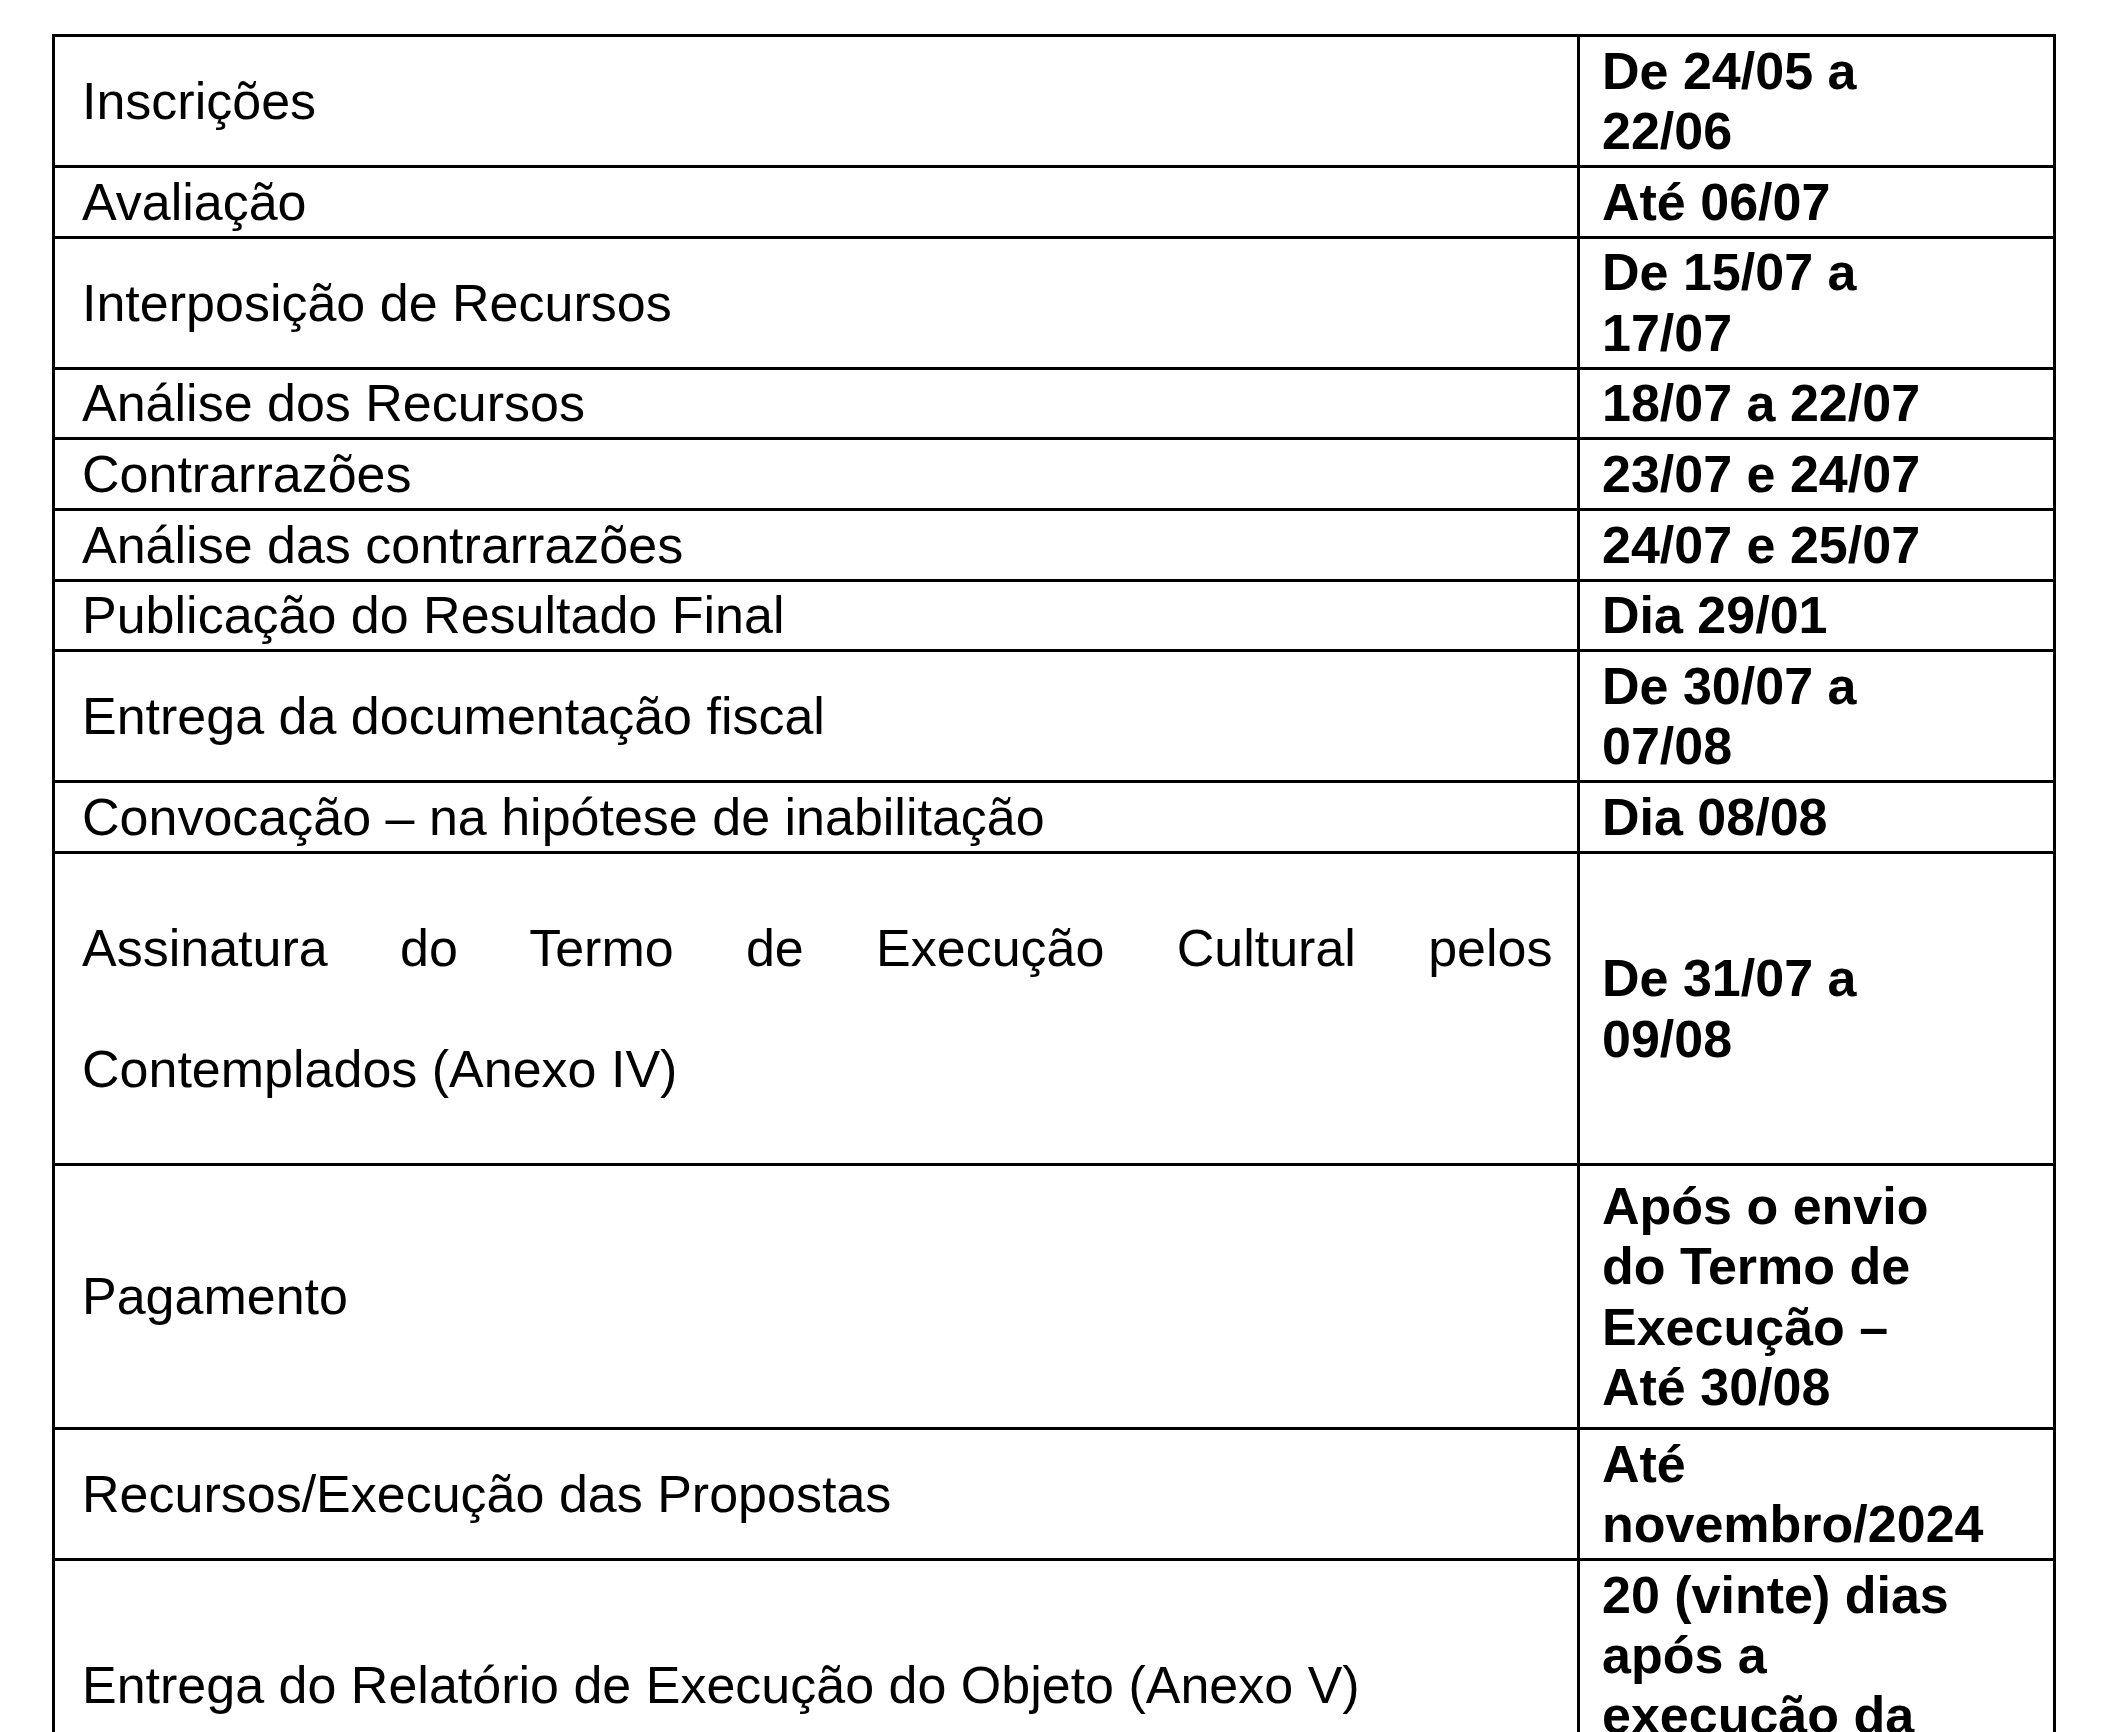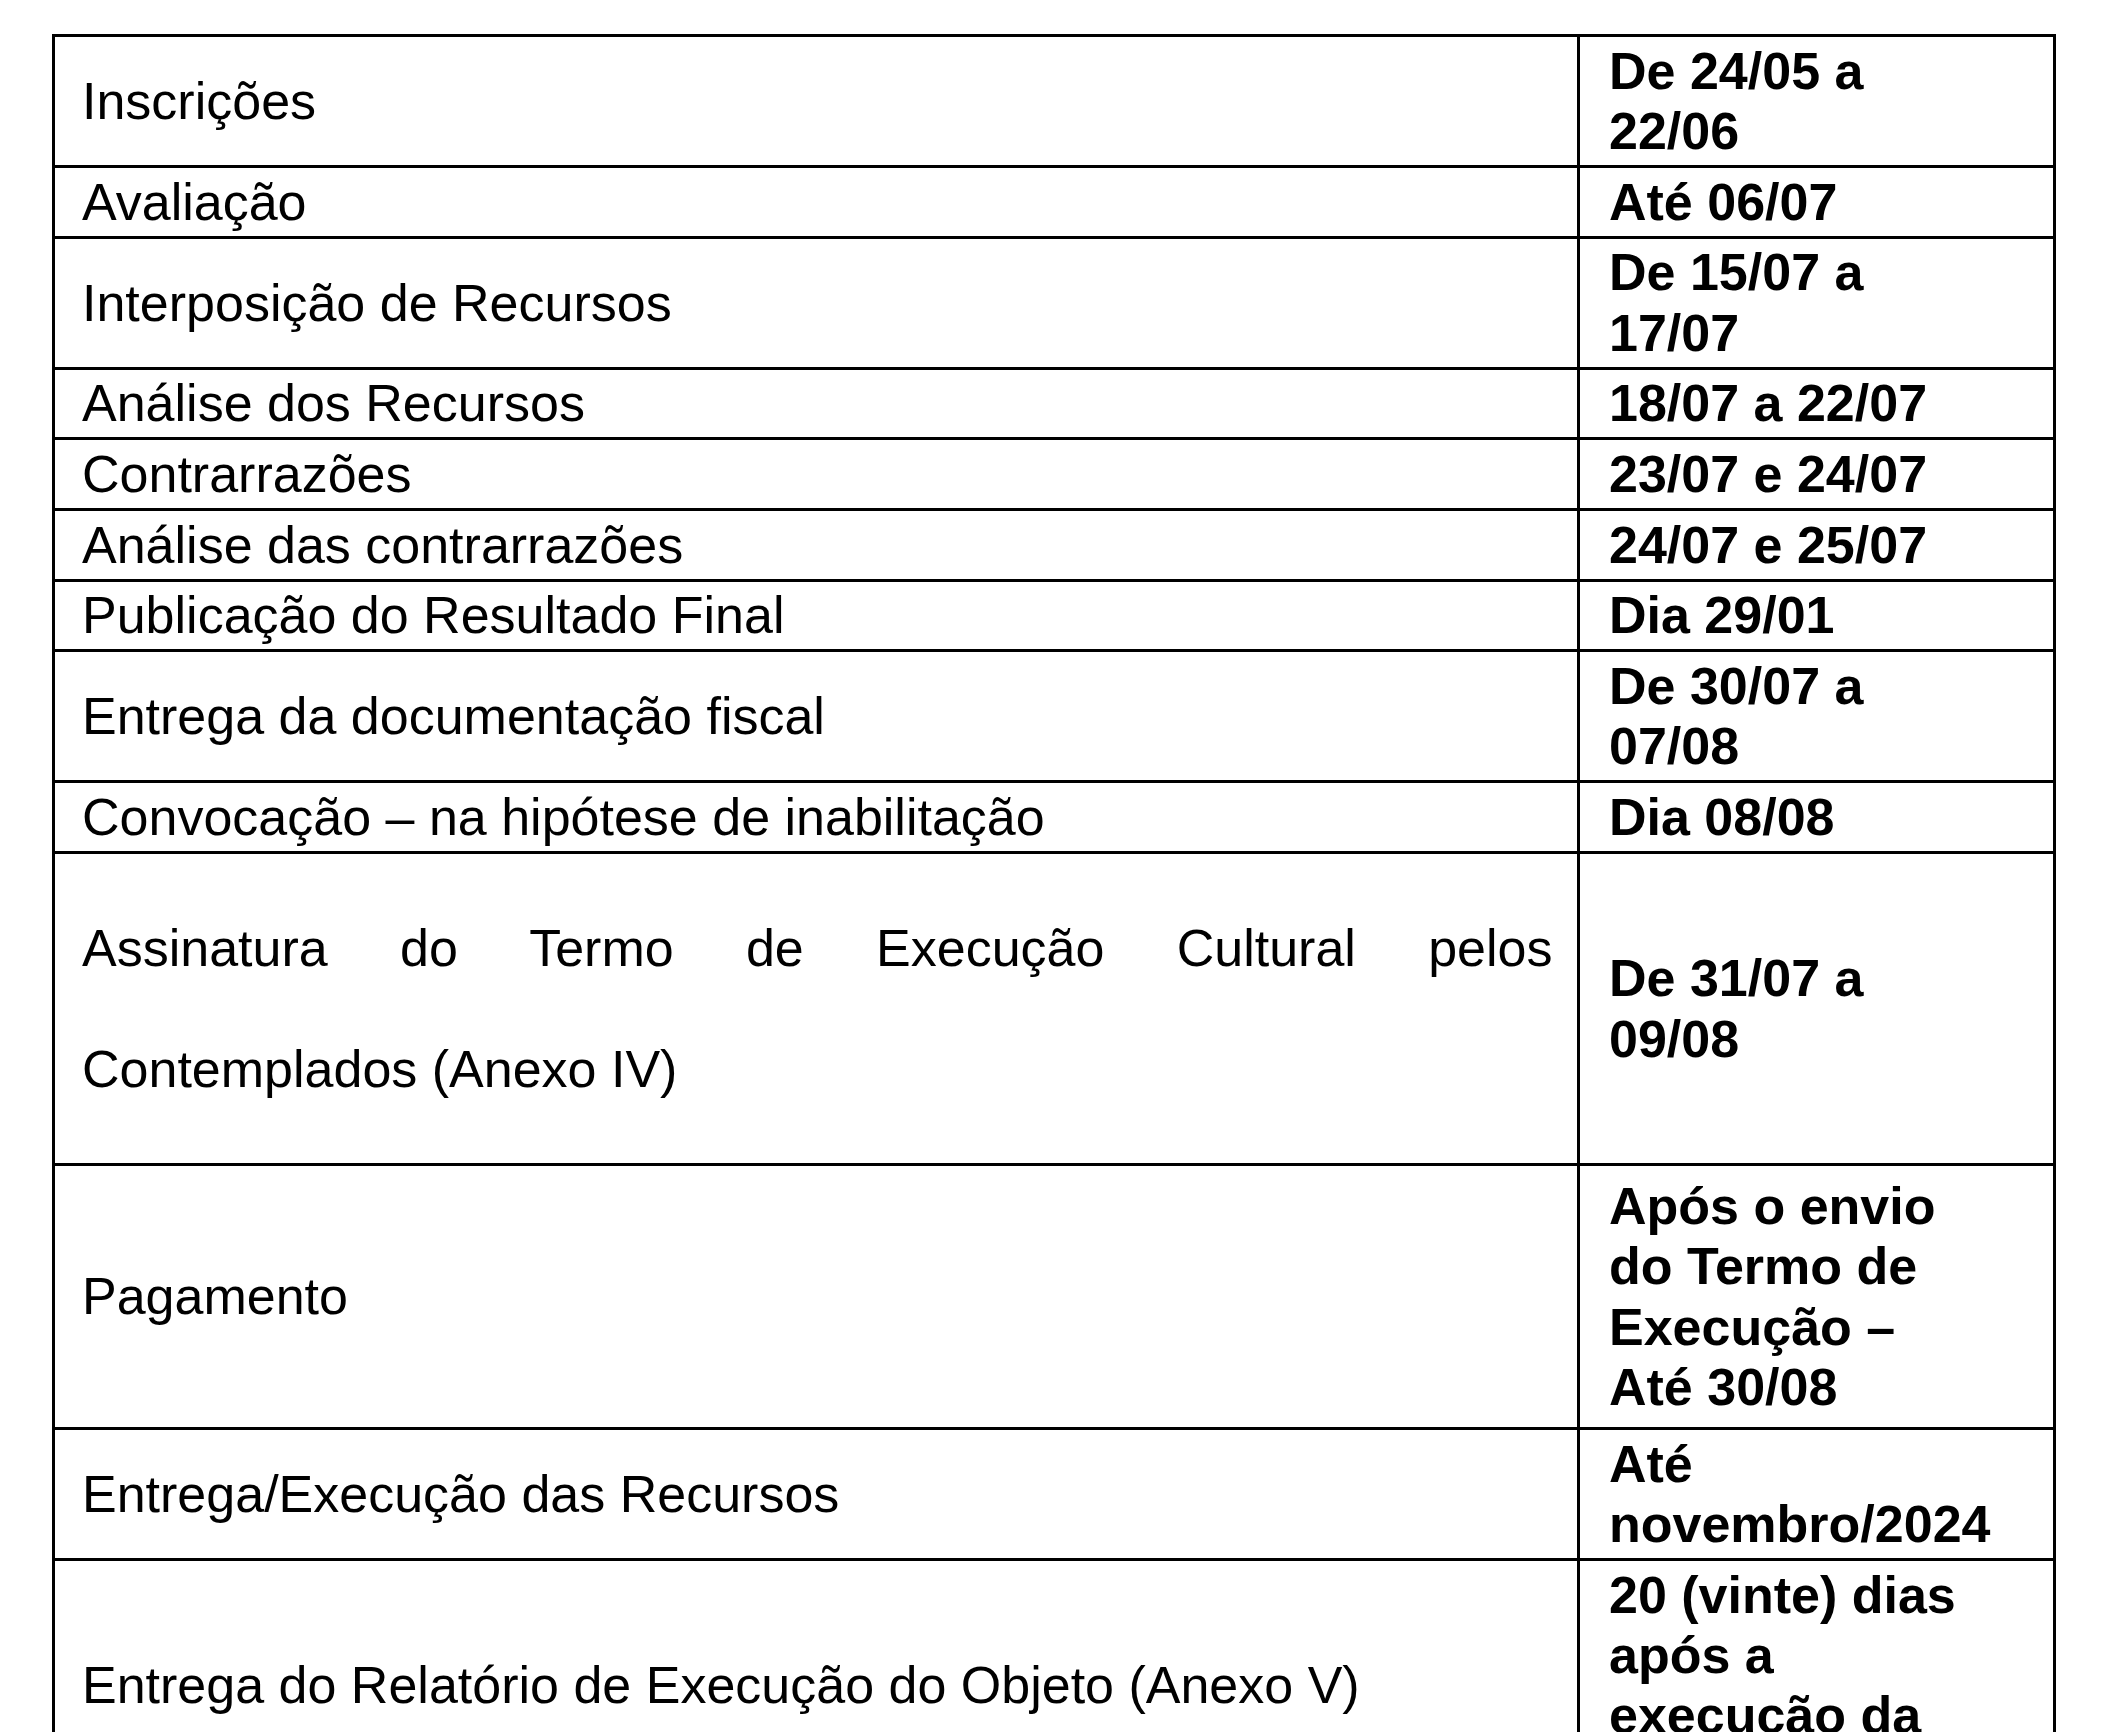--- a/index.html
+++ b/index.html
@@ -30,21 +30,21 @@
     vertical-align: middle;
     font-size: 52px;
     line-height: 1.16;
     padding: 3.7px 24.5px 3.7px 27px;
     white-space: pre-line;
     overflow: hidden;
     background: #ffffff;
   }
   td.date {
     font-weight: bold;
-    padding-left: 29px;
+    padding-left: 22px;
     padding-right: 18.4px;
   }
   td.activity { font-weight: normal; }
   td.activity .justified-line {
     text-align: justify;
     text-align-last: justify;
     white-space: normal;
   }
   td.activity .plain-line {
     text-align: left;
@@ -108,21 +108,21 @@
 09/08</td>
     </tr>
     <tr style="height:264px;">
       <td class="activity">Pagamento</td>
       <td class="date">Após o envio
 do Termo de
 Execução –
 Até 30/08</td>
     </tr>
     <tr style="height:129px;">
-      <td class="activity">Entrega/Execução das Recursos</td>
+      <td class="activity">Recursos/Execução das Propostas</td>
       <td class="date">Até
 novembro/2024</td>
     </tr>
     <tr style="height:239px;">
       <td class="activity">Entrega do Relatório de Execução do Objeto (Anexo V)</td>
       <td class="date">20 (vinte) dias
 após a
 execução da
 AÇÃO</td>
     </tr>

